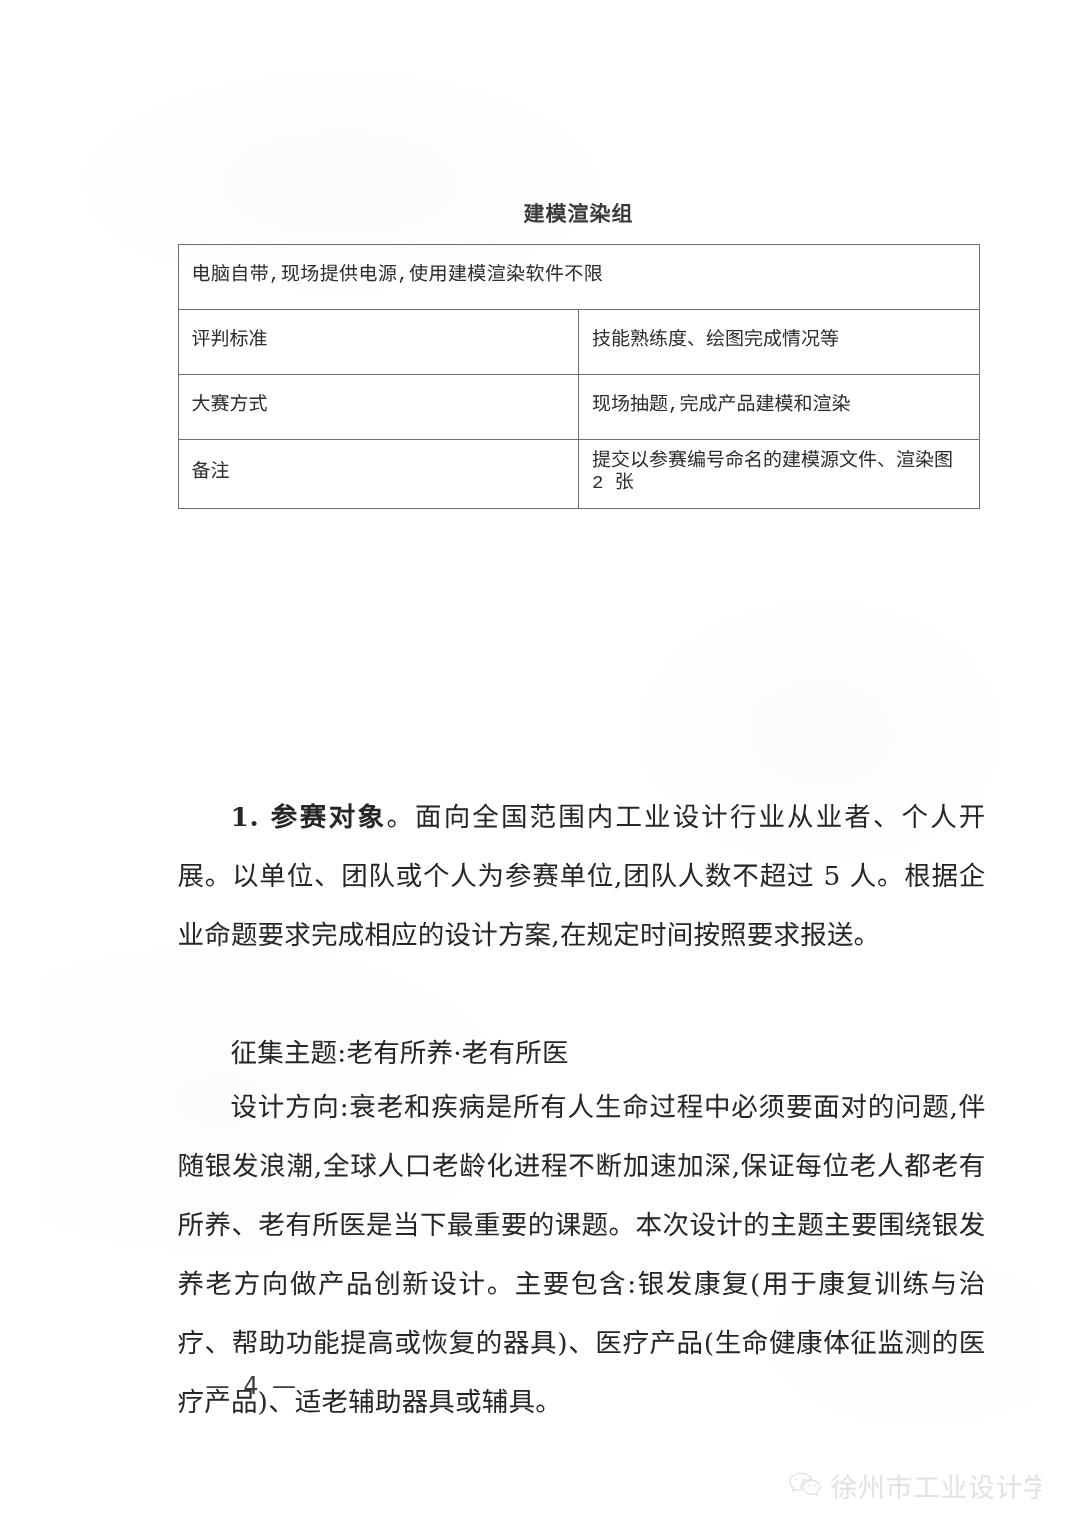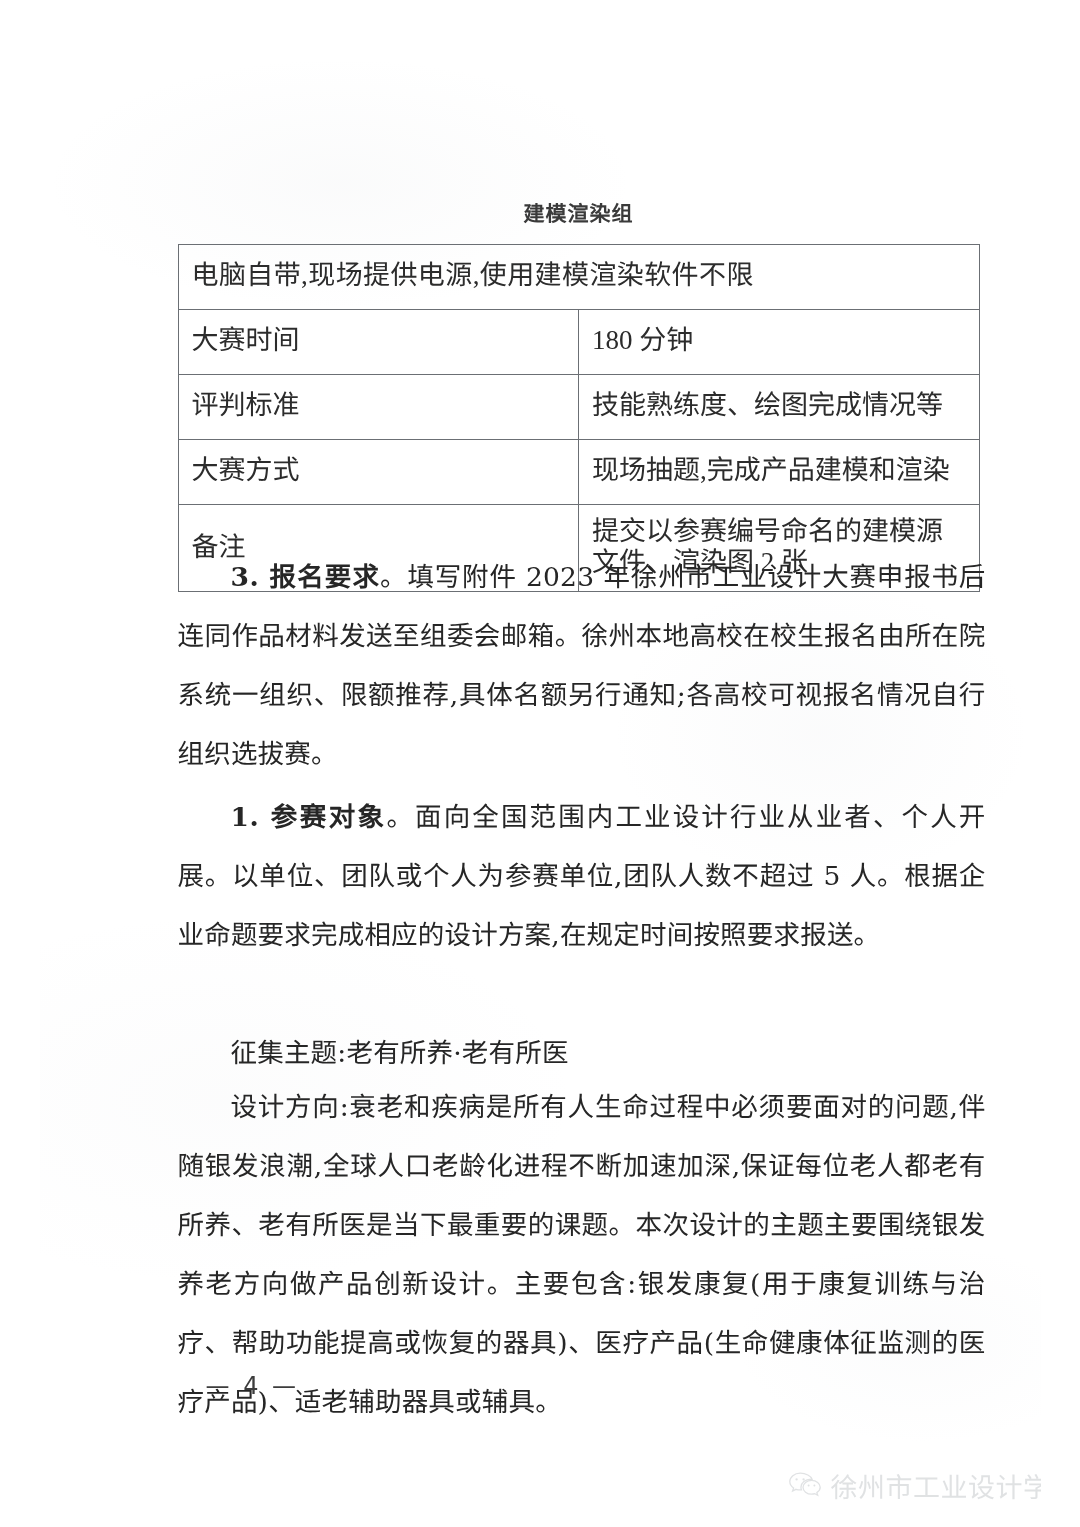--- a/index.html
+++ b/index.html
@@ -53,24 +53,24 @@
     position: absolute;
     left: 138px;
     top: 244px;
     width: 802px;
     border-collapse: collapse;
     table-layout: fixed;
   }
   .spec-table td {
     border: 1px solid #6b6f74;
     padding: 11px 13px 13px 13px;
-    font-size: 27px;
+    font-size: 19px;
     line-height: 1.15;
     color: #2c2c2c;
-    font-family: Liberation Serif, serif;
+    font-family: Liberation Mono, monospace;
     vertical-align: middle;
     height: 40px;
     background: transparent;
   }
   .spec-table td.label-col { width: 257px; }
   .spec-table tr.header-row td { letter-spacing: .4px; }
 
   
   .body-text {
     position: absolute;
@@ -134,39 +134,34 @@
   <div class="scan-noise"></div>
 
   <div class="table-title">建模渲染组</div>
 
   <table class="spec-table">
     <tbody>
       <tr class="header-row">
         <td colspan="2">电脑自带,现场提供电源,使用建模渲染软件不限</td>
       </tr>
       <tr>
-        <td class="label-col">大赛时间</td>
-        <td>180 分钟</td>
-      </tr>
-      <tr>
         <td class="label-col">评判标准</td>
         <td>技能熟练度、绘图完成情况等</td>
       </tr>
       <tr>
         <td class="label-col">大赛方式</td>
         <td>现场抽题,完成产品建模和渲染</td>
       </tr>
       <tr>
         <td class="label-col">备注</td>
         <td>提交以参赛编号命名的建模源文件、渲染图 2 张</td>
       </tr>
     </tbody>
   </table>
 
-  <p class="body-text indent2 p-signup"><span class="strong-run">3. 报名要求</span><span>。填写附件 2023 年徐州市工业设计大赛申报书后连同作品材料发送至组委会邮箱。徐州本地高校在校生报名由所在院系统一组织、限额推荐,具体名额另行通知;各高校可视报名情况自行组织选拔赛。</span></p>
 
 
   <p class="body-text indent2 p-target"><span class="strong-run">1. 参赛对象</span><span>。面向全国范围内工业设计行业从业者、个人开展。以单位、团队或个人为参赛单位,团队人数不超过 5 人。根据企业命题要求完成相应的设计方案,在规定时间按照要求报送。</span></p>
 
 
   <p class="body-text indent2 p-direction">设计方向:衰老和疾病是所有人生命过程中必须要面对的问题,伴随银发浪潮,全球人口老龄化进程不断加速加深,保证每位老人都老有所养、老有所医是当下最重要的课题。本次设计的主题主要围绕银发养老方向做产品创新设计。主要包含:银发康复(用于康复训练与治疗、帮助功能提高或恢复的器具)、医疗产品(生命健康体征监测的医疗产品)、适老辅助器具或辅具。</p>
 
   <p class="body-text indent2 p-theme">征集主题:老有所养·老有所医</p>
 
   <div class="page-number">— 4 —</div>

